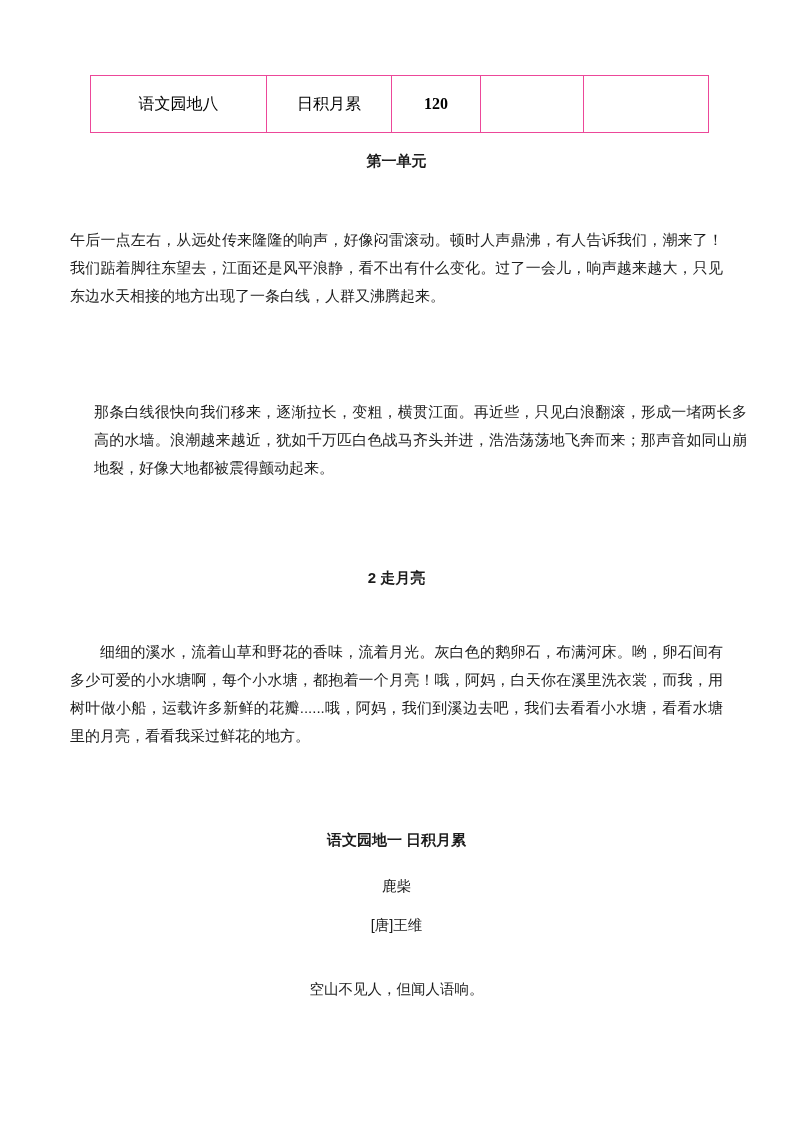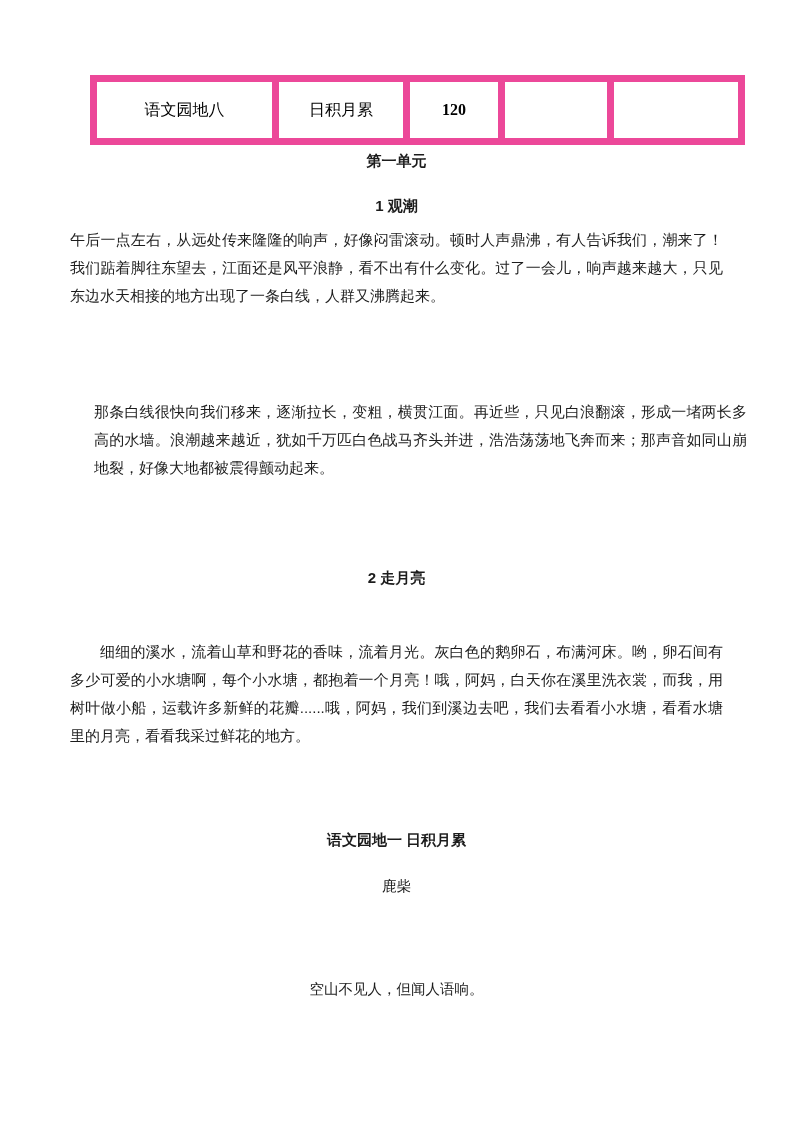--- a/index.html
+++ b/index.html
@@ -17,21 +17,21 @@
     overflow: hidden;
   }
   table.doc-table {
     position: absolute;
     left: 90px;
     top: 75px;
     border-collapse: collapse;
     table-layout: fixed;
   }
   table.doc-table td {
-    border: 7px solid #ec4899;
+    border: 1px solid #ec4899;
     height: 56px;
     text-align: center;
     vertical-align: middle;
     font-family: "Liberation Serif", serif;
     font-size: 16px;
     color: #000000;
     padding: 0;
   }
   .col1 { width: 175px; }
   .col2 { width: 124px; margin-left: 45px; }
@@ -83,30 +83,30 @@
       <td class="col2">日积月累</td>
       <td class="col3">120</td>
       <td class="col4"></td>
       <td class="col5"></td>
     </tr>
   </tbody>
     </table>
 
   <div class="heading" style="top:152px;">第一单元</div>
 
-  <div class="heading" style="top:197px;">1 观潮</div>
 
   <div class="body-para" style="top:226px;">午后一点左右，从远处传来隆隆的响声，好像闷雷滚动。顿时人声鼎沸，有人告诉我们，潮来了！我们踮着脚往东望去，江面还是风平浪静，看不出有什么变化。过了一会儿，响声越来越大，只见东边水天相接的地方出现了一条白线，人群又沸腾起来。</div>
 
   <div class="body-para" style="top:398px;margin-left:24px;">那条白线很快向我们移来，逐渐拉长，变粗，横贯江面。再近些，只见白浪翻滚，形成一堵两长多高的水墙。浪潮越来越近，犹如千万匹白色战马齐头并进，浩浩荡荡地飞奔而来；那声音如同山崩地裂，好像大地都被震得颤动起来。</div>
 
   <div class="heading" style="top:569px;">2 走月亮</div>
 
   <div class="body-para indent-2em" style="top:638px;">细细的溪水，流着山草和野花的香味，流着月光。灰白色的鹅卵石，布满河床。哟，卵石间有多少可爱的小水塘啊，每个小水塘，都抱着一个月亮！哦，阿妈，白天你在溪里洗衣裳，而我，用树叶做小船，运载许多新鲜的花瓣......哦，阿妈，我们到溪边去吧，我们去看看小水塘，看看水塘里的月亮，看看我采过鲜花的地方。</div>
 
   <div class="heading" style="top:831px;">语文园地一 日积月累</div>
 
   <div class="centered-line" style="top:877px;">鹿柴</div>
 
+  <div class="centered-line" style="top:916px;">[唐]王维</div>
 
   <div class="centered-line" style="top:980px;">空山不见人，但闻人语响。</div>
 
 </div>
 
 </body></html>

